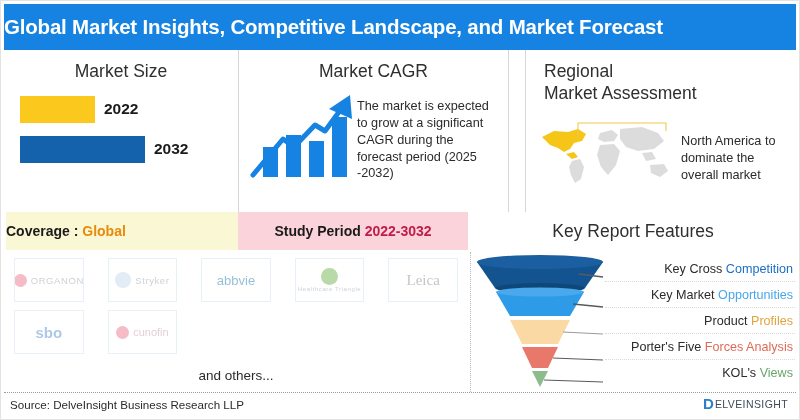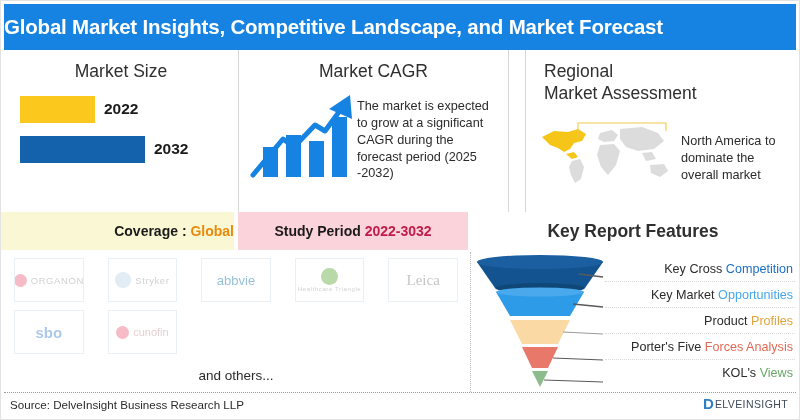--- a/index.html
+++ b/index.html
@@ -58,34 +58,34 @@
   .regional-body{position:relative;height:98px;}
   .map-wrap{position:absolute;left:12px;top:16px;width:140px;height:66px;}
   .regional-text{
     position:absolute;left:155px;top:28px;width:112px;
     font-size:12.7px;line-height:1.34;color:#2b2b2b;
   }
 
   
   .band{position:absolute;left:4px;top:212px;height:38px;}
   .band-coverage{
-    left:0;width:234px;background:#faf8d4;
-    display:flex;align-items:center;justify-content:flex-end;
+    left:6px;width:234px;background:#faf8d4;
+    display:flex;align-items:center;justify-content:flex-start;
   }
   .band-study{
     left:238px;width:230px;background:#fbd3da;
     display:flex;align-items:center;justify-content:center;
   }
   .band-text{font-size:14px;font-weight:bold;color:#1a1a1a;}
   .accent-orange{color:#e8890c;}
   .accent-crimson{color:#c01b4a;}
 
   .band-features{
     position:absolute;left:470px;top:212px;width:326px;height:38px;
-    display:flex;align-items:center;justify-content:center;font-weight:bold;
+    display:flex;align-items:center;justify-content:center;
   }
   .features-heading{font-size:17.5px;color:#2f2f2f;}
 
   
   .logos-area{position:absolute;left:4px;top:252px;width:464px;height:140px;}
   .logo-grid{
     display:grid;grid-template-columns:repeat(5,1fr);
     gap:8px 24px;padding:6px 10px 0 10px;
   }
   .logo-cell{

